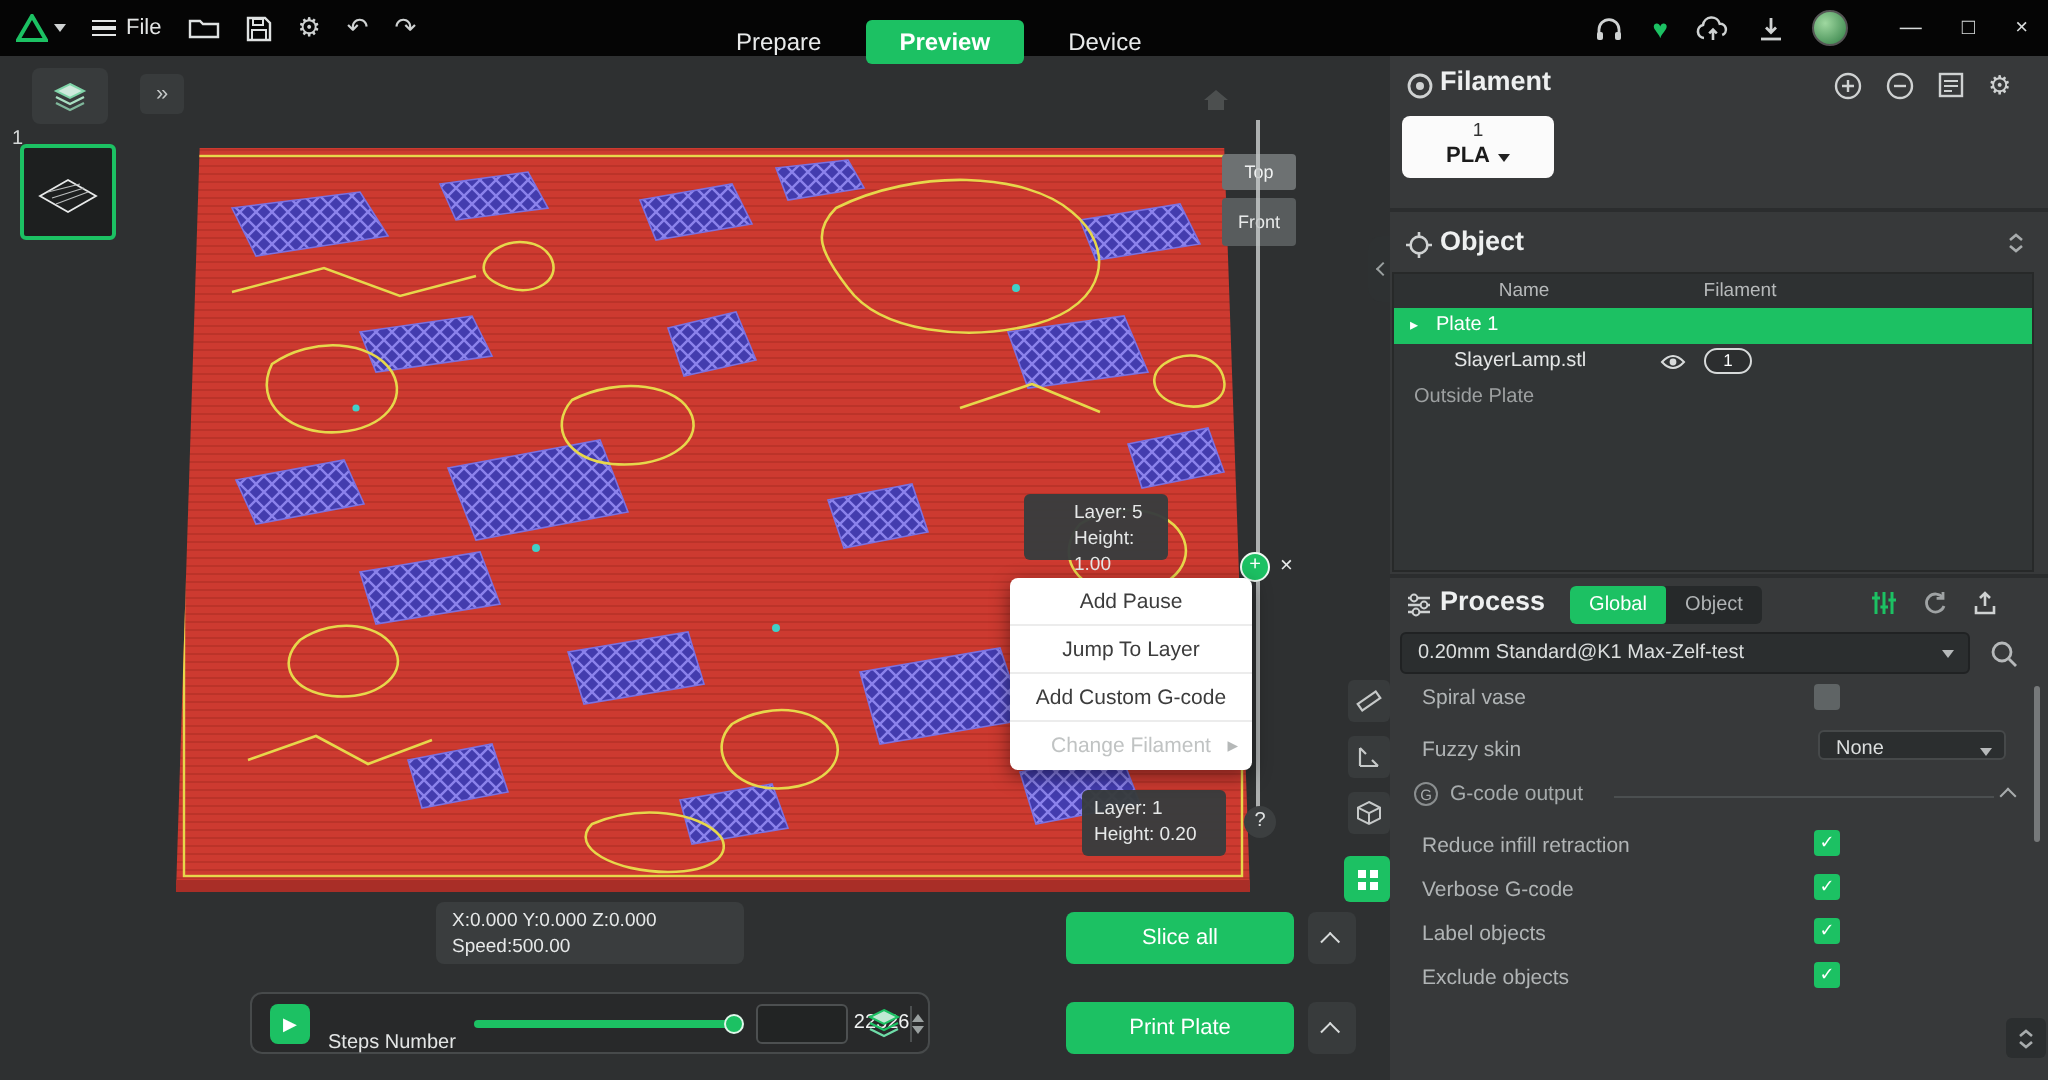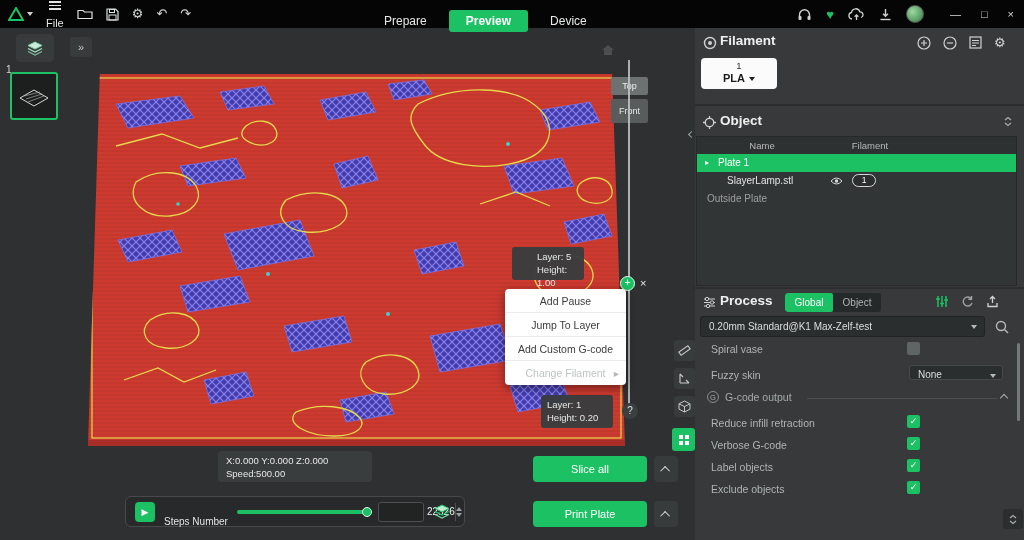--- a/index.html
+++ b/index.html
@@ -6,24 +6,24 @@
   html,body { width:1024px; height:540px; overflow:hidden; background:#222; }
   body { font-family:"Liberation Sans", sans-serif; }
   #app { position:relative; width:1024px; height:540px; background:#2e3031; overflow:hidden; }
 
   
   .topbar { position:absolute; left:0; top:0; width:1024px; height:28px; background:#050505; display:flex; align-items:center; z-index:50; }
   .tb-left { display:flex; align-items:center; gap:13px; padding-left:8px; }
   .tb-left .glyph { color:#cfd2d2; font-size:13px; line-height:28px; }
   .logo-wrap { display:flex; align-items:center; gap:3px; }
   .caret-dn { width:0;height:0;border-left:3px solid transparent;border-right:3px solid transparent;border-top:4px solid #cfd2d2; }
-  .file-group { display:flex; align-items:center; gap:5px; color:#e4e6e6; font-size:11px;flex-direction:column; }
+  .file-group { display:flex; align-items:center; gap:5px; color:#e4e6e6; font-size:11px; }
   .hamburger { width:12px; }
   .hamburger div { height:1.5px; background:#e4e6e6; margin:2px 0; }
-  .tb-center { position:absolute; left:384px; top:0; height:41px; display:flex; align-items:center; gap:22px; }
+  .tb-center { position:absolute; left:368px; top:0; height:41px; display:flex; align-items:center; gap:22px; }
   .tb-tab { color:#e8eaea; font-size:12px; cursor:default; }
   .tb-tab.active { background:#1cc163; color:#fff; padding:4px 17px; border-radius:3px; font-weight:bold; }
   .tb-right { position:absolute; right:10px; top:0; height:28px; display:flex; align-items:center; gap:14px; }
   .heart { color:#1cc163; font-size:13px; }
   .avatar { width:18px; height:18px; border-radius:50%; background:radial-gradient(circle at 35% 35%, #9fd8a0, #2f7c43); border:1px solid #555; }
   .win-controls { display:flex; gap:20px; margin-left:12px; color:#d8dbdb; font-size:11px; }
 
   
   .viewport { position:absolute; left:0; top:28px; width:695px; height:512px; background:#2e3031; }
   .sq-btn { position:absolute; background:#383b3c; border-radius:4px; display:flex; align-items:center; justify-content:center; }

